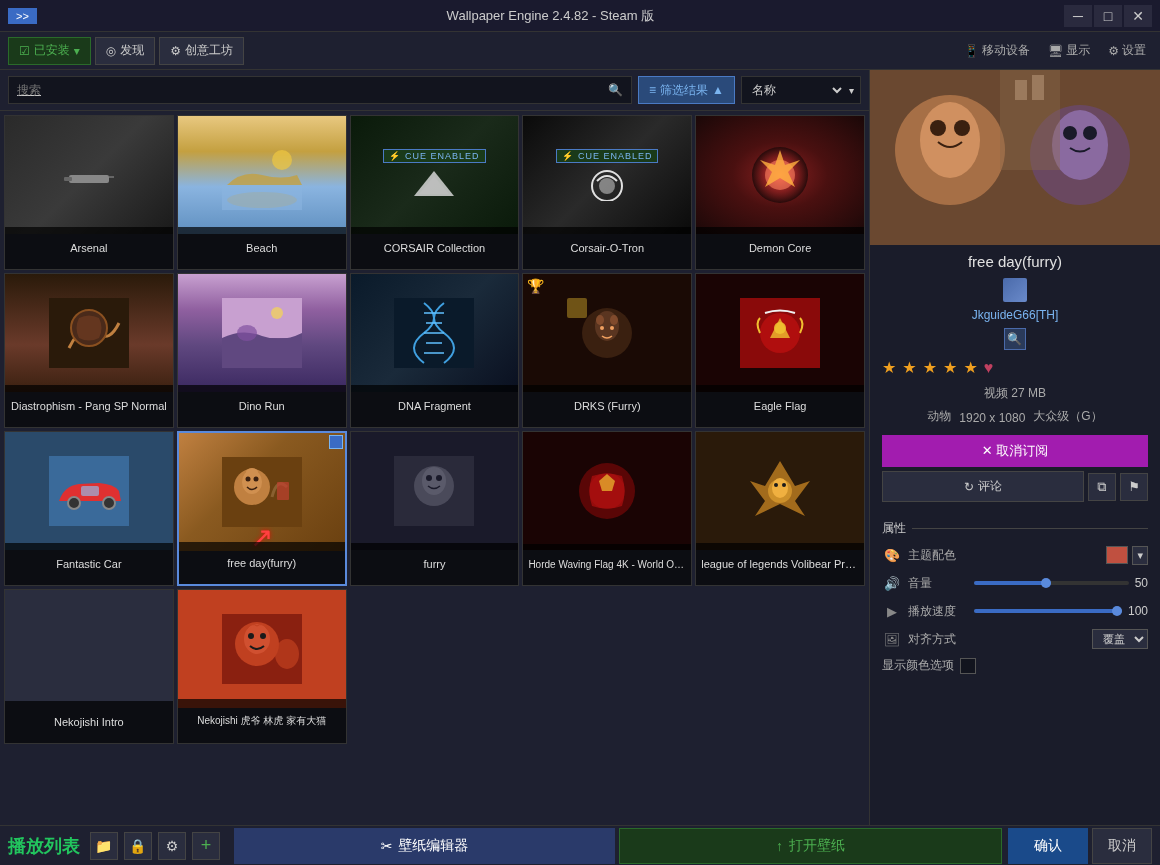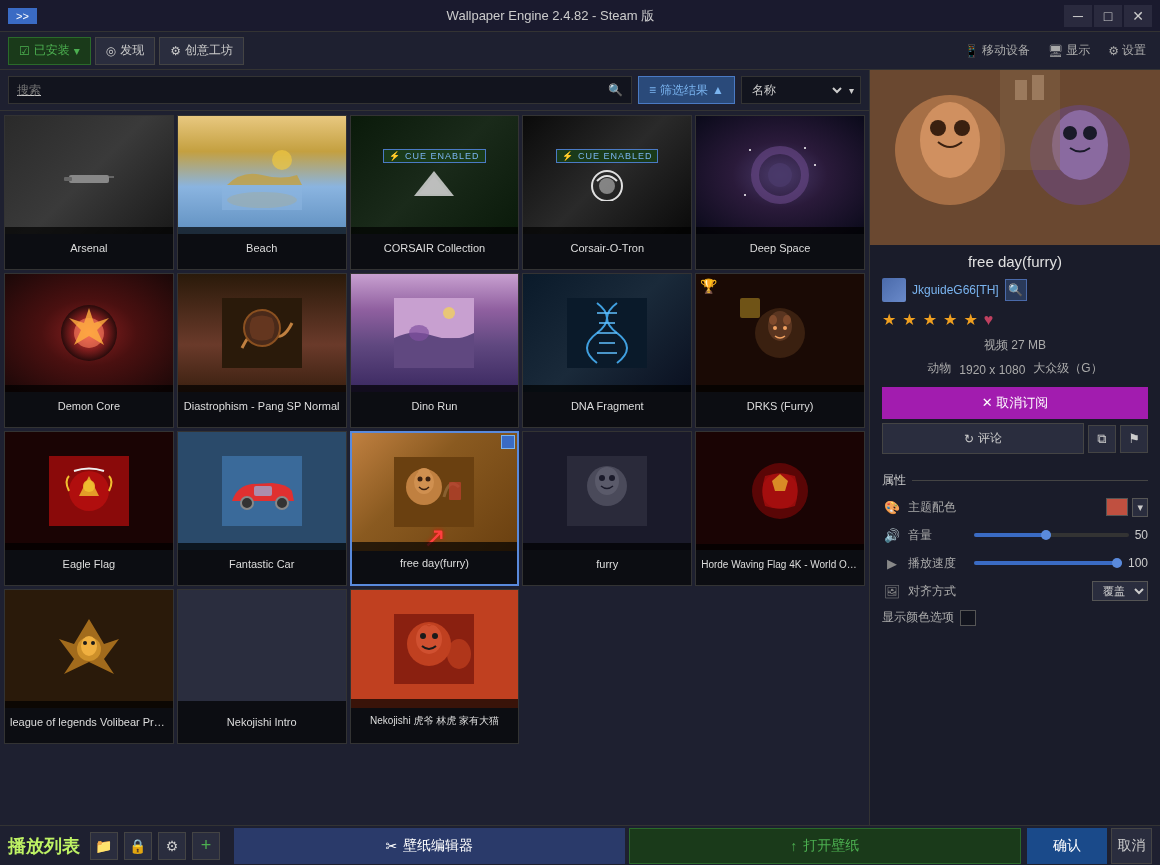--- a/index.html
+++ b/index.html
@@ -257,20 +257,21 @@
       font-size: 15px;
       color: #e0e0e0;
       text-align: center;
       margin-bottom: 8px;
     }
     #author-row {
       display: flex;
       align-items: center;
       gap: 6px;
       margin-bottom: 8px;
+      flex-direction: column;
     }
     #author-avatar {
       width: 24px; height: 24px;
       background: linear-gradient(135deg, #4a6aaa, #6a8aca);
       border-radius: 2px;
     }
     #author-name { color: #7ab4f0; font-size: 12px; cursor: pointer; }
     #search-author-btn {
       width: 22px; height: 22px;
       background: #2a3a5a;
@@ -434,21 +435,21 @@
     
     #bottombar {
       height: 40px;
       background: #1e2030;
       display: flex;
       align-items: center;
       padding: 0 8px;
       gap: 6px;
       border-top: 1px solid #333;
     }
-    #playlist-label { font-size: 18px; font-weight: bold; color: #bef264; margin-right: 4px; }
+    #playlist-label { font-size: 18px; font-weight: bold; color: #22c55e; margin-right: 4px; }
     .bottom-icon-btn {
       width: 28px; height: 28px;
       background: #2a2d3e;
       border: 1px solid #444;
       color: #ccc;
       cursor: pointer;
       display: flex; align-items: center; justify-content: center;
       font-size: 14px;
     }
     .bottom-action-btn {
@@ -611,35 +612,20 @@
               <circle cx="20" cy="20" r="15" fill="none" stroke="#e0e0e0" stroke-width="2"></circle>
               <circle cx="20" cy="20" r="8" fill="#e0e0e0" opacity="0.5"></circle>
               <path d="M10,15 Q20,5 30,15" fill="none" stroke="#e0e0e0" stroke-width="2"></path>
             </svg>
           </div>
         </div>
         <div class="wallpaper-label">Corsair-O-Tron</div>
       </div>
 
       <div class="wallpaper-item">
-        <div class="wallpaper-thumb thumb-deepspace">
-          <div class="thumb-inner">
-            <svg width="80" height="70" viewBox="0 0 80 70">
-              <circle cx="40" cy="35" r="25" fill="none" stroke="#6a4a8a" stroke-width="8" opacity="0.6"></circle>
-              <circle cx="40" cy="35" r="12" fill="#4a3a6a" opacity="0.8"></circle>
-              <circle cx="10" cy="10" r="1" fill="white"></circle>
-              <circle cx="65" cy="8" r="1" fill="white"></circle>
-              <circle cx="75" cy="25" r="1" fill="white"></circle>
-              <circle cx="5" cy="55" r="1" fill="white"></circle>
-            </svg>
-          </div>
-        </div>
-        <div class="wallpaper-label">Deep Space</div>
-      </div>
-      <div class="wallpaper-item">
         <div class="wallpaper-thumb thumb-demoncore">
           <div class="thumb-inner">
             <svg width="80" height="70" viewBox="0 0 80 70">
               <radialGradient id="glow" cx="50%" cy="50%" r="50%">
                 <stop offset="0%" stop-color="#ff6040" stop-opacity="0.9"></stop>
                 <stop offset="60%" stop-color="#8a2020" stop-opacity="0.7"></stop>
                 <stop offset="100%" stop-color="#1a0808" stop-opacity="0.8"></stop>
               </radialGradient>
               <circle cx="40" cy="35" r="28" fill="url(#glow)"></circle>
               <circle cx="40" cy="35" r="15" fill="#ff8060" opacity="0.6"></circle>
@@ -962,15 +948,15 @@
       <span>✂</span>
       <span>壁纸编辑器</span>
     </button>
     <button id="open-btn" class="bottom-action-btn">
       <span>↑</span>
       <span>打开壁纸</span>
     </button>
   </div>
   <div style="display:flex; gap:4px;">
     <button id="confirm-btn" class="bottom-action-btn" style="width:80px; flex:none;">确认</button>
-    <button id="cancel-btn" class="bottom-action-btn" style="width:41px; flex:none; color:#ccc;">取消</button>
+    <button id="cancel-btn" class="bottom-action-btn" style="width:60px; flex:none; color:#ccc;">取消</button>
   </div>
 </div>
 
 </body></html>

